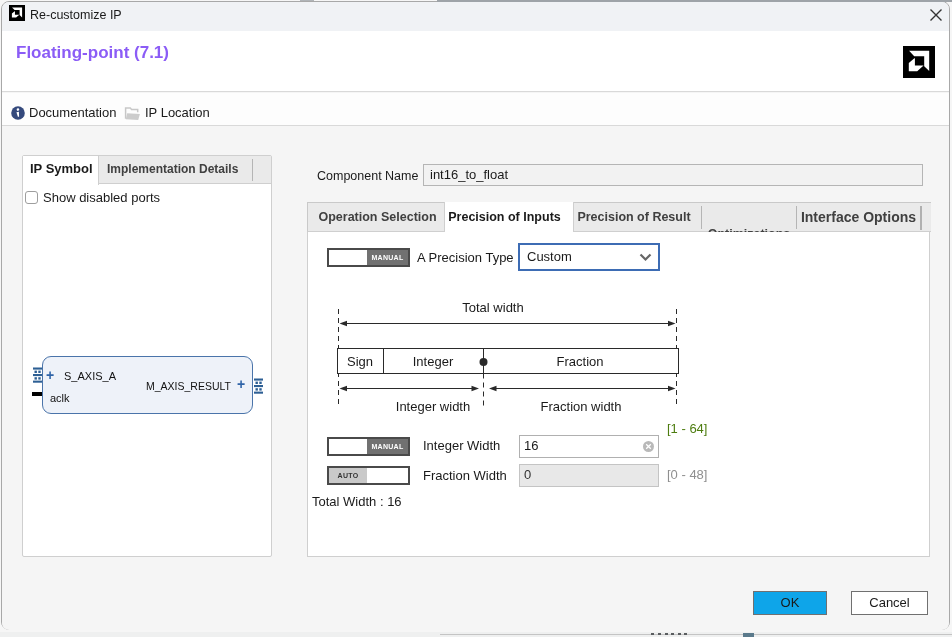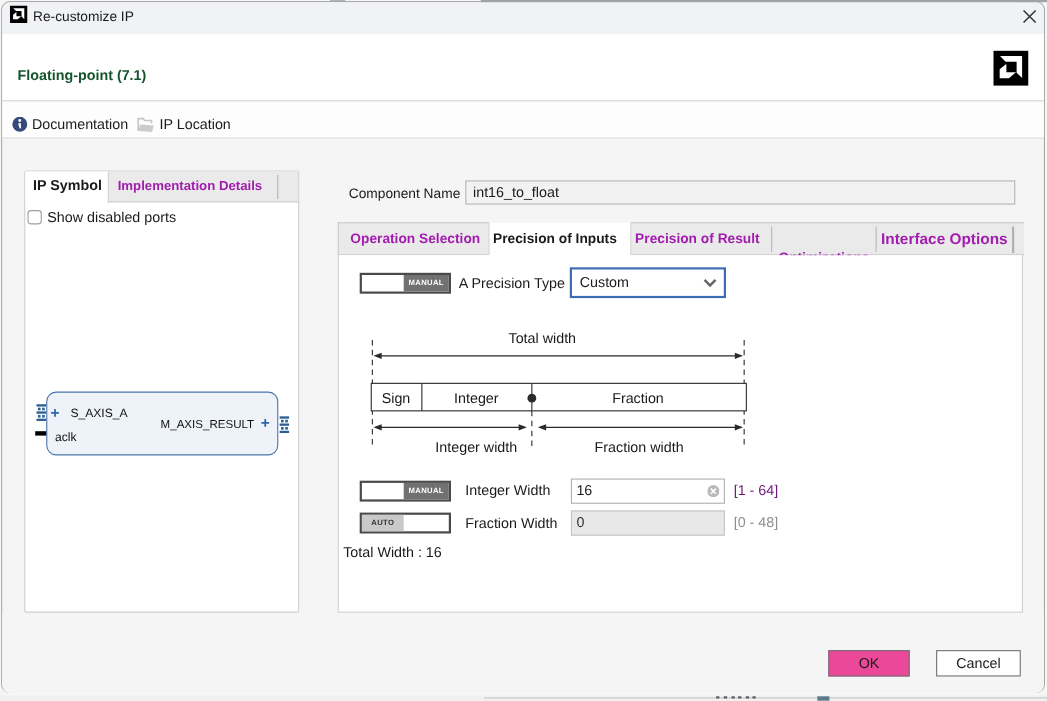--- a/index.html
+++ b/index.html
@@ -1,20 +1,20 @@
 <!DOCTYPE html>
 <html><head>
 <meta charset="utf-8">
 <style>
 * { margin:0; padding:0; box-sizing:border-box; }
 html,body { width:952px; height:637px; overflow:hidden; background:#f6f6f6;
   font-family:"Liberation Sans", sans-serif; }
 .abs { position:absolute; }
 .t13 { font-size:13px; color:#1a1a1a; white-space:nowrap; }
-.gray { color:#a21caf; }
+.gray { color:#404040; }
 </style>
 </head>
 <body>
 
 <div class="abs" id="dlg" style="left:1px;top:1px;width:949px;height:629px;border:1px solid #a8a8a8;border-radius:8px;background:#f5f5f5;"></div>
 
 <div class="abs" style="left:2px;top:2px;width:947px;height:29px;background:#f0f2f5;border-radius:7px 7px 0 0;"></div>
 
 <div class="abs" style="left:2px;top:31px;width:947px;height:61px;background:#ffffff;border-bottom:1px solid #d9d9d9;"></div>
 
@@ -25,21 +25,21 @@
 <svg class="abs" style="left:9px;top:5px;" width="16" height="16" viewBox="0 0 32 32">
  <rect width="32" height="32" fill="#000"></rect>
  <path fill="#fff" d="M6.1 4.8 L26.2 4.8 L26.2 24.9 L21.2 20.2 L21.2 10.2 L11.2 10.2 Z"></path>
  <path fill="#fff" d="M5.8 17 L11.4 12.3 L11.9 12.3 L11.9 19.6 L20.6 19.6 L14.2 25.2 L5.8 25.2 Z"></path>
 </svg>
 <div class="abs t13" style="left:30px;top:7px;height:16px;line-height:16px;font-size:12.5px;">Re-customize IP</div>
 <svg class="abs" style="left:929px;top:8px;" width="14" height="14" viewBox="0 0 14 14">
  <path d="M1.5 1.5 L12.5 12.5 M12.5 1.5 L1.5 12.5" stroke="#333" stroke-width="1.4" fill="none"></path>
 </svg>
 
-<div class="abs" style="left:16px;top:60px;height:17px;line-height:17px;font-size:13px;font-weight:bold;color:#14532d;white-space:nowrap;">Floating-point (7.1)</div>
+<div class="abs" style="left:16px;top:44px;height:17px;line-height:17px;font-size:17px;font-weight:bold;color:#8b5cf6;white-space:nowrap;">Floating-point (7.1)</div>
 <svg class="abs" style="left:903px;top:46px;" width="32" height="32" viewBox="0 0 32 32">
  <rect width="32" height="32" fill="#000"></rect>
  <path fill="#fff" d="M6.1 4.8 L26.2 4.8 L26.2 24.9 L21.2 20.2 L21.2 10.2 L11.2 10.2 Z"></path>
  <path fill="#fff" d="M5.8 17 L11.4 12.3 L11.9 12.3 L11.9 19.6 L20.6 19.6 L14.2 25.2 L5.8 25.2 Z"></path>
 </svg>
 
 <svg class="abs" style="left:11px;top:106px;" width="14" height="14" viewBox="0 0 14 14">
  <circle cx="7" cy="7" r="6.8" fill="#34497c"></circle>
  <g transform="rotate(-9 7 7)" fill="#fff">
   <circle cx="7.5" cy="3.6" r="1.3"></circle>
@@ -160,33 +160,33 @@
 <div class="abs" style="left:327px;top:437px;width:83px;height:19px;border:2px solid #4a4a4a;background:#fff;">
   <div style="position:absolute;right:0;top:0;width:41px;height:15px;background:#717171;color:#fff;font-size:7px;font-weight:bold;text-align:center;line-height:15px;letter-spacing:0.3px;">MANUAL</div>
 </div>
 <div class="abs t13" style="left:423px;top:438px;height:16px;line-height:16px;">Integer Width</div>
 <div class="abs" style="left:519px;top:435px;width:140px;height:23px;background:#fff;border:1px solid #b0b0b0;"></div>
 <div class="abs t13" style="left:524px;top:438px;height:16px;line-height:16px;">16</div>
 <svg class="abs" style="left:643px;top:441px;" width="11" height="11" viewBox="0 0 11 11">
  <circle cx="5.5" cy="5.5" r="5.5" fill="#b9b9b9"></circle>
  <path d="M3.2 3.2 L7.8 7.8 M7.8 3.2 L3.2 7.8" stroke="#fff" stroke-width="1.3"></path>
 </svg>
-<div class="abs t13" style="left:667px;top:438px;height:16px;line-height:16px;color:#701a75;">[1 - 64]</div>
+<div class="abs t13" style="left:667px;top:421px;height:16px;line-height:16px;color:#4d7c0f;">[1 - 64]</div>
 
 <div class="abs" style="left:327px;top:466px;width:83px;height:19px;border:2px solid #4a4a4a;background:#fff;">
   <div style="position:absolute;left:0;top:0;width:38px;height:15px;background:#c9c9c9;color:#333;font-size:7px;font-weight:bold;text-align:center;line-height:15px;letter-spacing:0.3px;">AUTO</div>
 </div>
 <div class="abs t13" style="left:423px;top:468px;height:16px;line-height:16px;">Fraction Width</div>
 <div class="abs" style="left:519px;top:464px;width:140px;height:23px;background:#e8e8e8;border:1px solid #c4c4c4;"></div>
 <div class="abs t13" style="left:524px;top:467px;height:16px;line-height:16px;color:#333;">0</div>
 <div class="abs t13" style="left:667px;top:467px;height:16px;line-height:16px;color:#8f8f8f;">[0 - 48]</div>
 
 <div class="abs t13" style="left:312px;top:494px;height:16px;line-height:16px;">Total Width : 16</div>
 
-<div class="abs t13" style="left:753px;top:591px;width:74px;height:24px;background:#ec4899;border:1px solid #707070;text-align:center;line-height:22px;">OK</div>
+<div class="abs t13" style="left:753px;top:591px;width:74px;height:24px;background:#0ea5e9;border:1px solid #707070;text-align:center;line-height:22px;">OK</div>
 <div class="abs t13" style="left:851px;top:591px;width:77px;height:24px;background:#fff;border:1px solid #707070;text-align:center;line-height:22px;">Cancel</div>
 
 <div class="abs" style="left:0px;top:632px;width:952px;height:5px;background:#eff0f0;"></div>
 <div class="abs" style="left:437px;top:0px;width:515px;height:2px;background:#9ea3a8;"></div>
 <div class="abs" style="left:300px;top:0px;width:14px;height:1px;background:#b0b4b8;"></div>
 <div class="abs" style="left:440px;top:634px;width:512px;height:1px;background:#c4c4c4;"></div>
 <div class="abs" style="left:651px;top:633px;width:3px;height:2px;background:#5a5d60;"></div>
 <div class="abs" style="left:658px;top:633px;width:3px;height:2px;background:#5a5d60;"></div>
 <div class="abs" style="left:665px;top:633px;width:3px;height:2px;background:#5a5d60;"></div>
 <div class="abs" style="left:671px;top:633px;width:3px;height:2px;background:#5a5d60;"></div>

